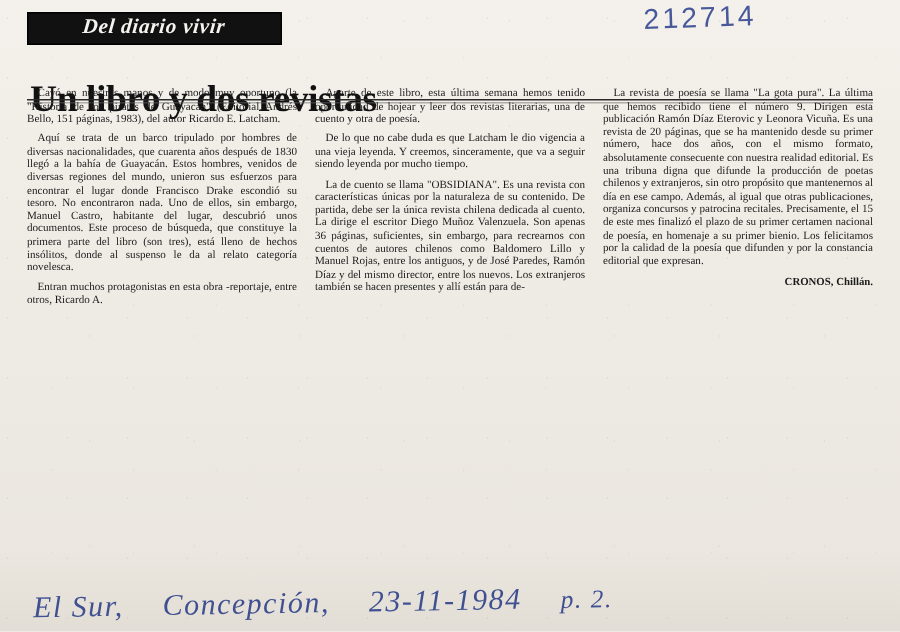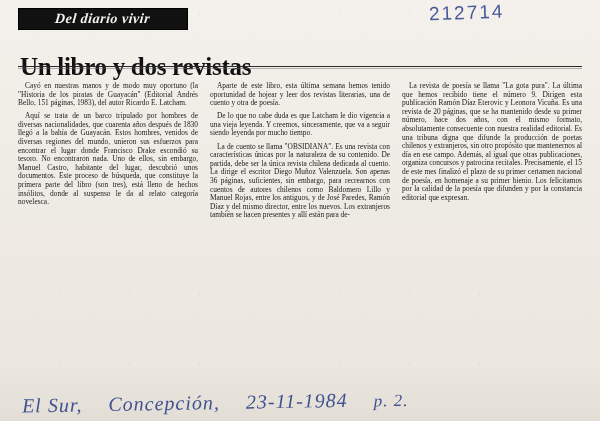--- a/index.html
+++ b/index.html
@@ -78,21 +78,21 @@
   .rule.thin {
     top: 68px;
     height: 1px;
     background: #6a6a6a;
     opacity: .5;
   }
   
   .columns {
     position: absolute;
     left: 18px;
-    top: 82px;
+    top: 58px;
     width: 566px;
     height: 292px;
     display: flex;
     gap: 12px;
   }
   .col {
     width: 180px;
     font-size: 7.4px;
     line-height: 8.6px;
     text-align: justify;
@@ -166,30 +166,32 @@
   <h1 class="headline">Un libro y dos revistas</h1>
 
   <div class="rule"></div>
   <div class="rule thin"></div>
 
   <div class="columns">
 
     <div class="col">
       <p class="first">Cayó en nuestras manos y de modo muy oportuno (la "Historia de los piratas de Guayacán" (Editorial Andrés Bello, 151 páginas, 1983), del autor Ricardo E. Latcham.</p>
       <p>Aquí se trata de un barco tripulado por hombres de diversas nacionalidades, que cuarenta años después de 1830 llegó a la bahía de Guayacán. Estos hombres, venidos de diversas regiones del mundo, unieron sus esfuerzos para encontrar el lugar donde Francisco Drake escondió su tesoro. No encontraron nada. Uno de ellos, sin embargo, Manuel Castro, habitante del lugar, descubrió unos documentos. Este proceso de búsqueda, que constituye la primera parte del libro (son tres), está lleno de hechos insólitos, donde al suspenso le da al relato categoría novelesca.</p>
+      <p>Entran muchos protagonistas en esta obra -reportaje, entre otros, Ricardo A.</p>
     </div>
 
     <div class="col">
       <p>Aparte de este libro, esta última semana hemos tenido oportunidad de hojear y leer dos revistas literarias, una de cuento y otra de poesía.</p>
       <p>De lo que no cabe duda es que Latcham le dio vigencia a una vieja leyenda. Y creemos, sinceramente, que va a seguir siendo leyenda por mucho tiempo.</p>
       <p>La de cuento se llama "OBSIDIANA". Es una revista con características únicas por la naturaleza de su contenido. De partida, debe ser la única revista chilena dedicada al cuento. La dirige el escritor Diego Muñoz Valenzuela. Son apenas 36 páginas, suficientes, sin embargo, para recrearnos con cuentos de autores chilenos como Baldomero Lillo y Manuel Rojas, entre los antiguos, y de José Paredes, Ramón Díaz y del mismo director, entre los nuevos. Los extranjeros también se hacen presentes y allí están para de-</p>
     </div>
 
     <div class="col">
       <p>La revista de poesía se llama "La gota pura". La última que hemos recibido tiene el número 9. Dirigen esta publicación Ramón Díaz Eterovic y Leonora Vicuña. Es una revista de 20 páginas, que se ha mantenido desde su primer número, hace dos años, con el mismo formato, absolutamente consecuente con nuestra realidad editorial. Es una tribuna digna que difunde la producción de poetas chilenos y extranjeros, sin otro propósito que mantenernos al día en ese campo. Además, al igual que otras publicaciones, organiza concursos y patrocina recitales. Precisamente, el 15 de este mes finalizó el plazo de su primer certamen nacional de poesía, en homenaje a su primer bienio. Los felicitamos por la calidad de la poesía que difunden y por la constancia editorial que expresan.</p>
+      <p class="sign">CRONOS, Chillán.</p>
     </div>
 
   </div>
 
   <div class="handwriting">
     <span>El Sur,</span>
     <span>Concepción,</span>
     <span>23-11-1984</span>
     <span class="hw-page">p. 2.</span>
   </div>

